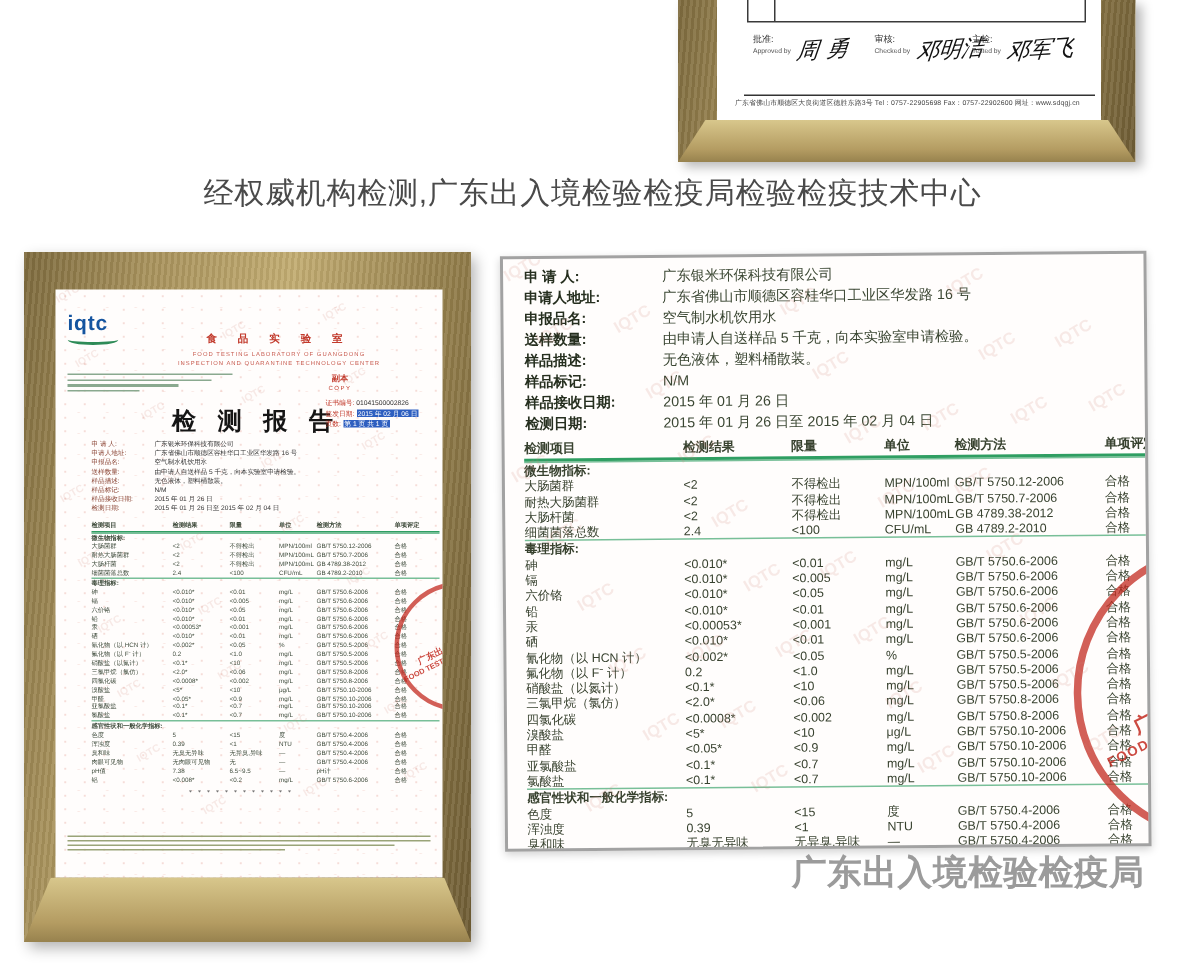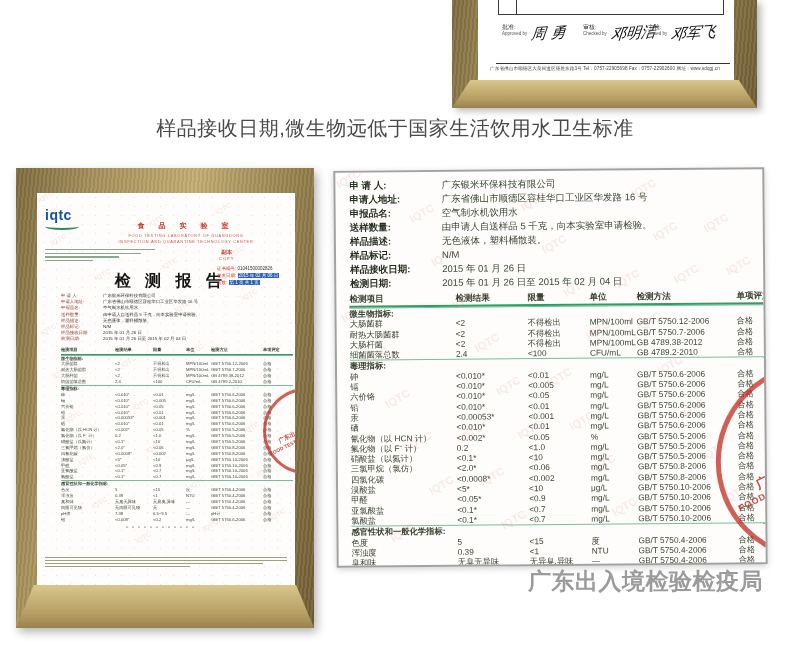--- a/index.html
+++ b/index.html
@@ -153,21 +153,21 @@
               <span class="en">Tested by</span>
             </span>
           <span class="nm">邓军飞</span>
         </div>
       </div>
       <div class="foot-rule"></div>
       <div class="foot-addr">广东省佛山市顺德区大良街道区德胜东路3号  Tel：0757-22905698  Fax：0757-22902600  网址：www.sdqgj.cn</div>
     </div>
   </div>
 
-  <div class="headline">样品接收日期,微生物远低于国家生活饮用水卫生标准</div>
+  <div class="headline">经权威机构检测,广东出入境检验检疫局检验检疫技术中心</div>
 
   <div class="left-frame gold">
     <div class="frame-sill"></div>
     <div class="paper paper-mini speck">
       <div class="logo">
         <div class="iq">iqtc</div>
         <div class="swoosh"></div>
       </div>
       <div class="org-sub">食 品 实 验 室</div>
       <div class="org-en l1">FOOD  TESTING  LABORATORY  OF  GUANGDONG</div>

